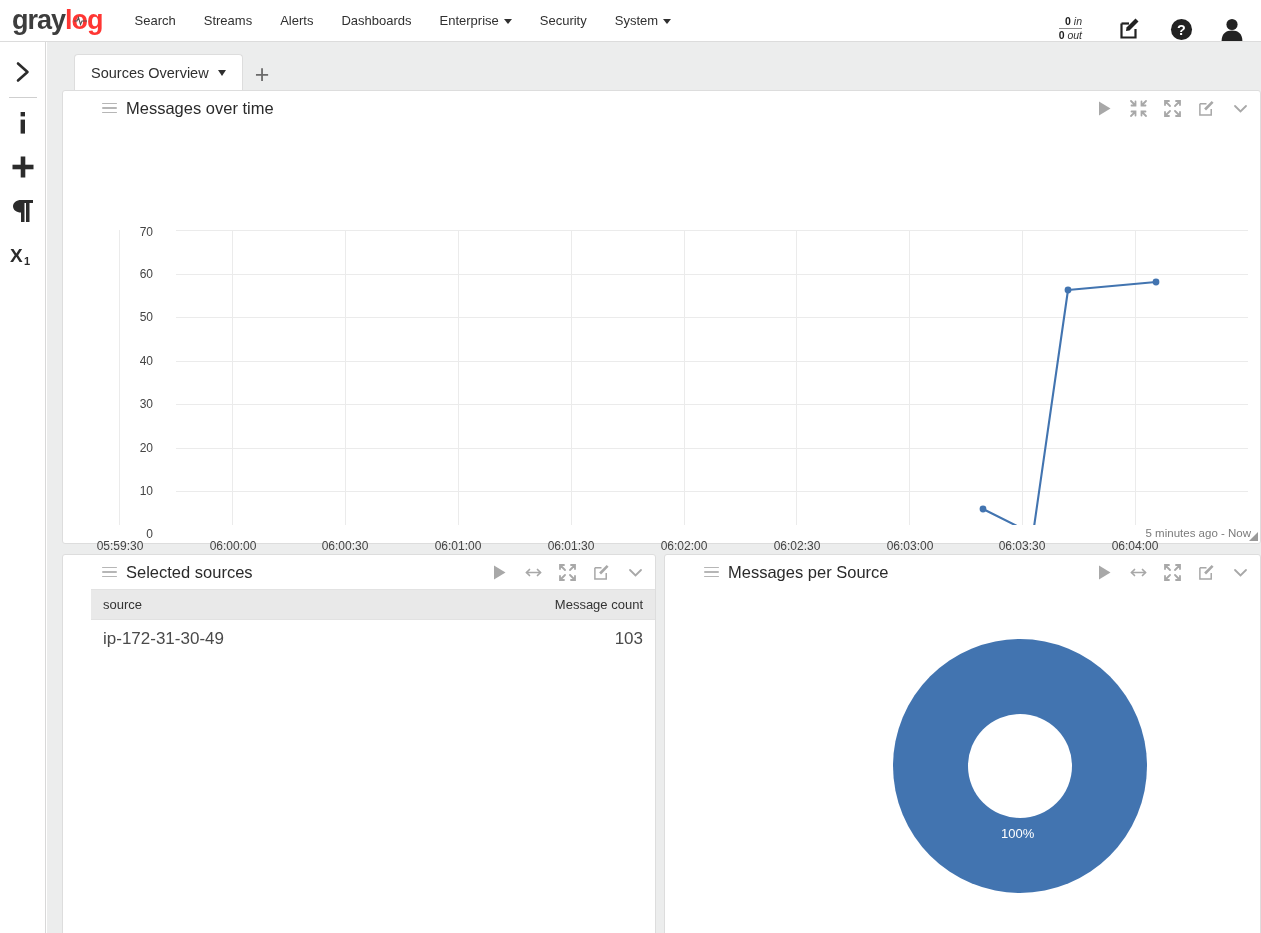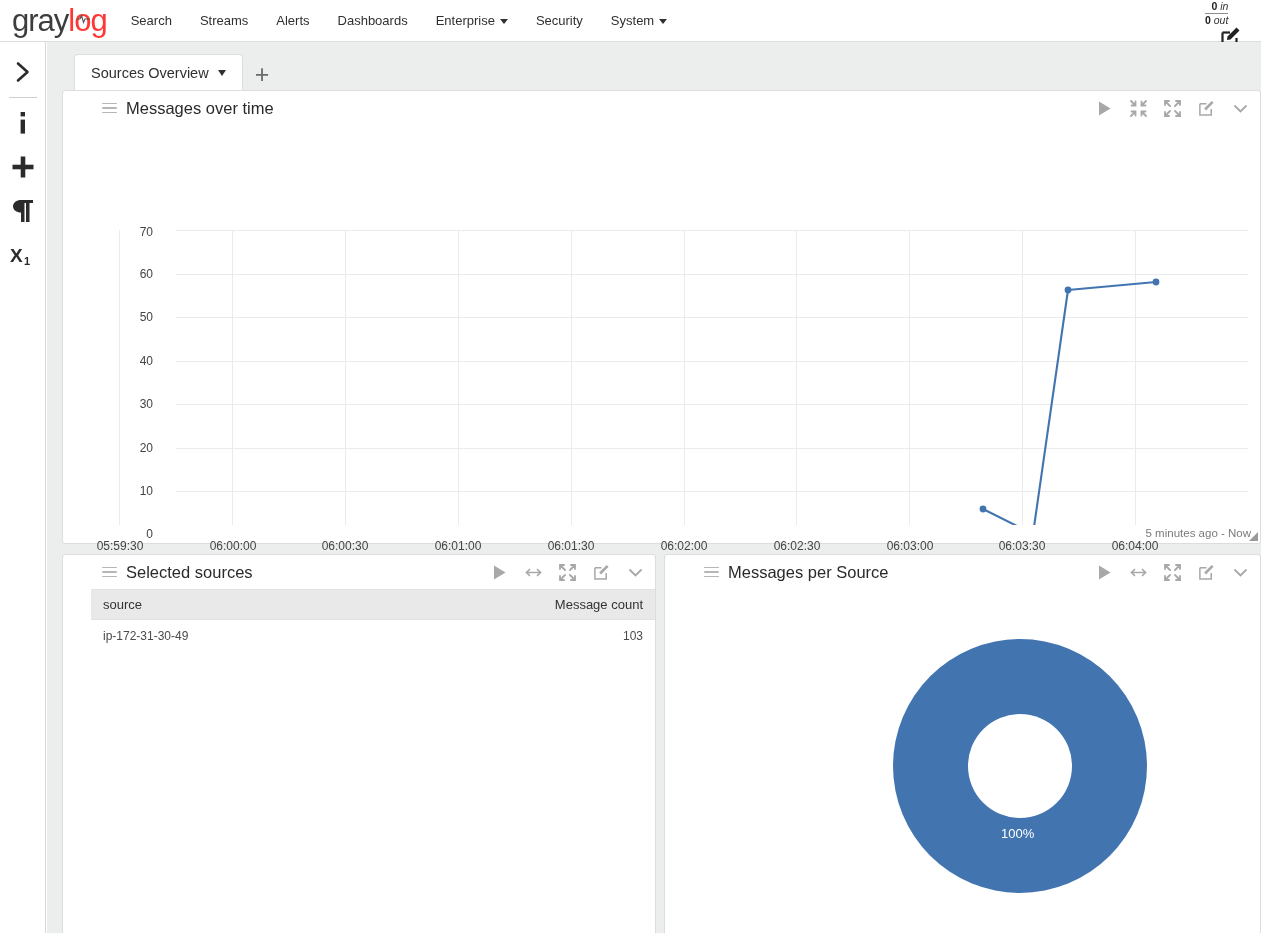--- a/index.html
+++ b/index.html
@@ -13,22 +13,22 @@
 
   
   .navbar {
     position: absolute; top: 0; left: 0;
     width: 1261px; height: 42px;
     background: #ffffff;
     border-bottom: 1px solid #dcdcdc;
     display: flex; align-items: center;
   }
   .logo {
-    margin-left: 12px; margin-right: 10px;
-    font-size: 31px; font-weight: normal;
+    margin-left: 12px; margin-right: 18px;
+    font-size: 27px; font-weight: bold;
     letter-spacing: -1px; line-height: 1;
     display: flex; align-items: center;
     user-select: none;
   }
   .logo .gray { color: #3d3d3d; }
   .logo .log  { color: #ff3633; position: relative; }
   .logo .pulse {
     position: absolute; left: 9px; top: 9px;
     width: 13px; height: 10px;
   }
@@ -40,23 +40,22 @@
   }
   .caret {
     display: inline-block; width: 0; height: 0;
     border-left: 4px solid transparent;
     border-right: 4px solid transparent;
     border-top: 5px solid #303030;
     margin-left: 5px; vertical-align: middle;
   }
   .nav-right {
     margin-left: auto; display: flex;
-    align-items: flex-start; height: 100%;
+    align-items: flex-end; height: 100%;
     padding-right: 4px;
-    flex-direction: column;
   }
   .throughput {
     font-size: 10.5px; line-height: 12px;
     text-align: right; margin-right: 22px;
     color: #333;
   }
   .throughput .row { white-space: nowrap; }
   .throughput .num { font-weight: bold; color: #1c1c1c; }
   .throughput .unit { font-style: italic; }
   .throughput .top { border-bottom: 1px solid #8d8d8d; padding-bottom: 1px; }
@@ -182,21 +181,21 @@
   .tbl { width: 100%; border-collapse: collapse; }
   .tbl th {
     background: #e9e9e9; color: #333333;
     font-size: 13px; font-weight: normal;
     text-align: left; padding: 7px 12px;
     border-top: 1px solid #e2e2e2;
     border-bottom: 1px solid #e2e2e2;
   }
   .tbl th.right, .tbl td.right { text-align: right; }
   .tbl td {
-    font-size: 12px; color: #4a4a4a;
+    font-size: 17px; color: #4a4a4a;
     padding: 9px 12px;
   }
 
   
   #w-messages-per-source { left: 617px; top: 512px; width: 597px; height: 422px; }
   .donut-wrap {
     position: absolute; left: 0; top: 34px;
     width: 595px; height: 340px;
   }
   .pct-label {

